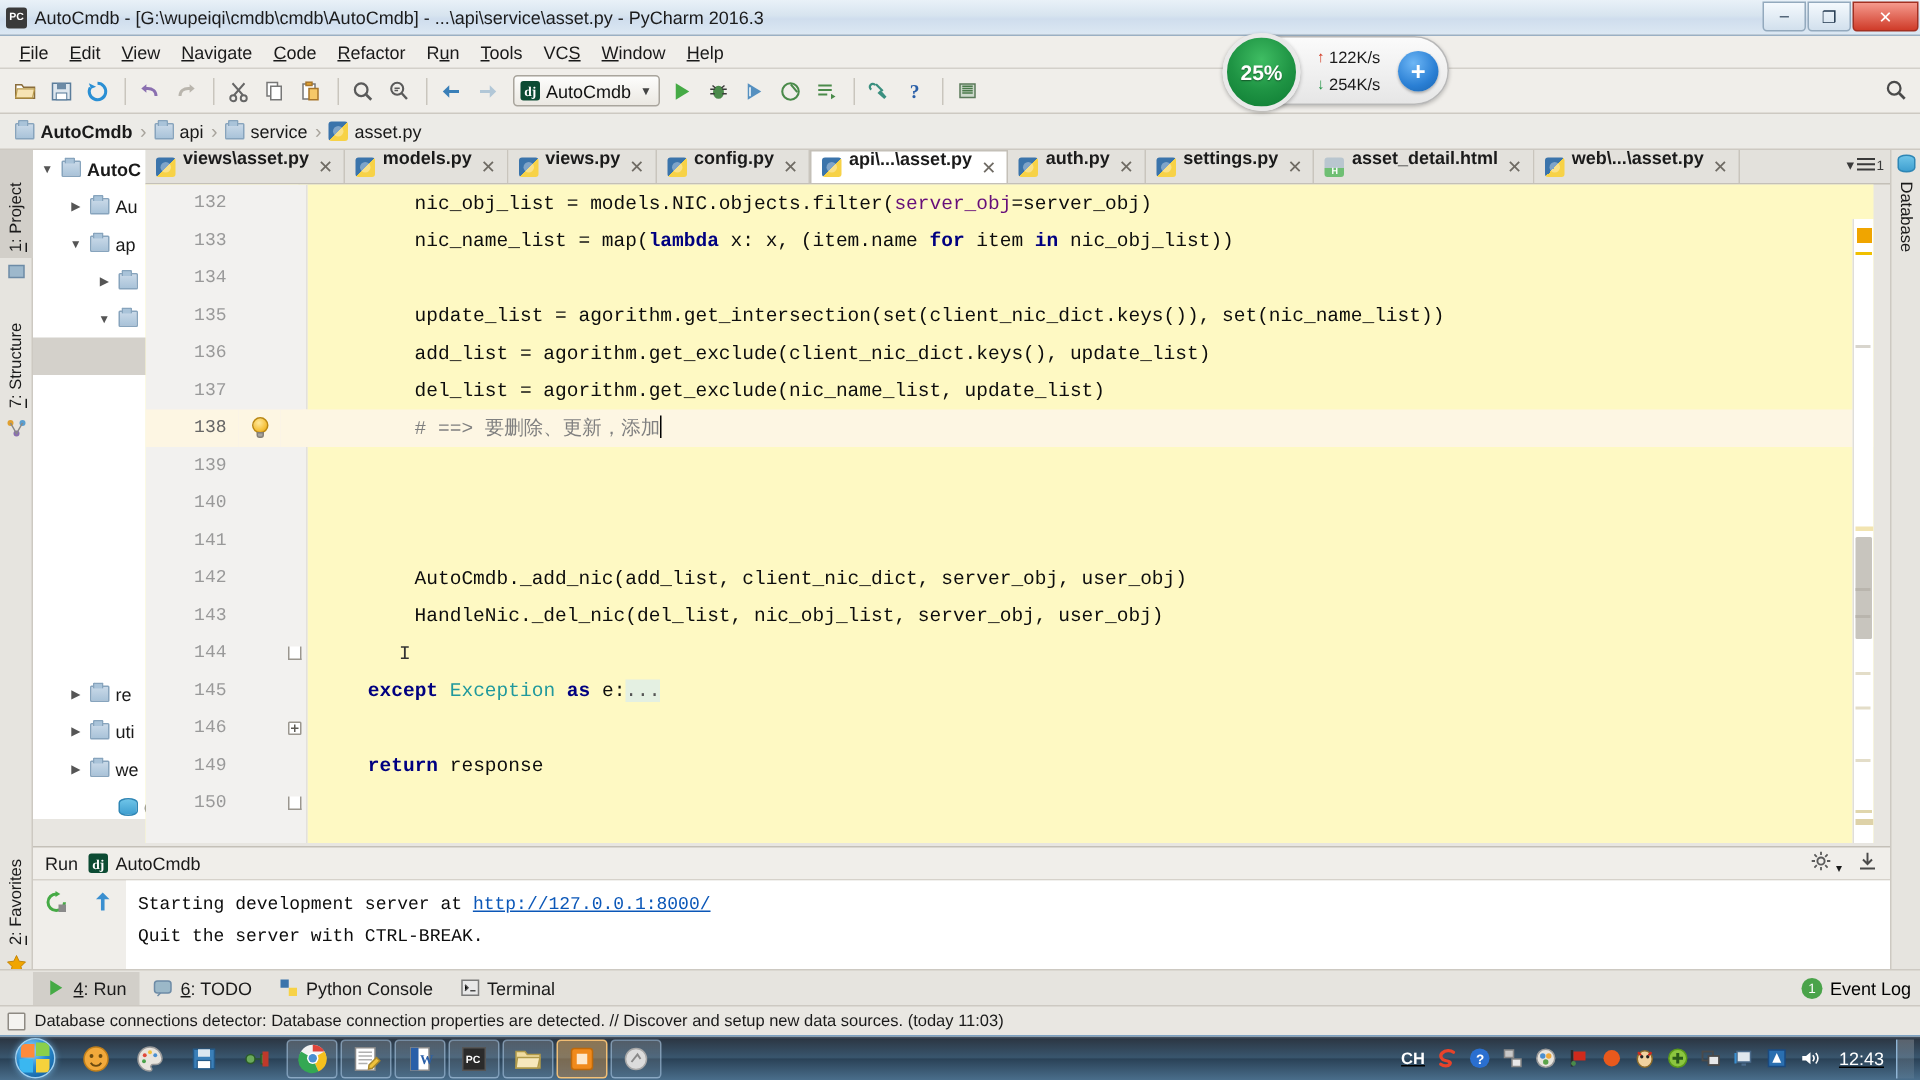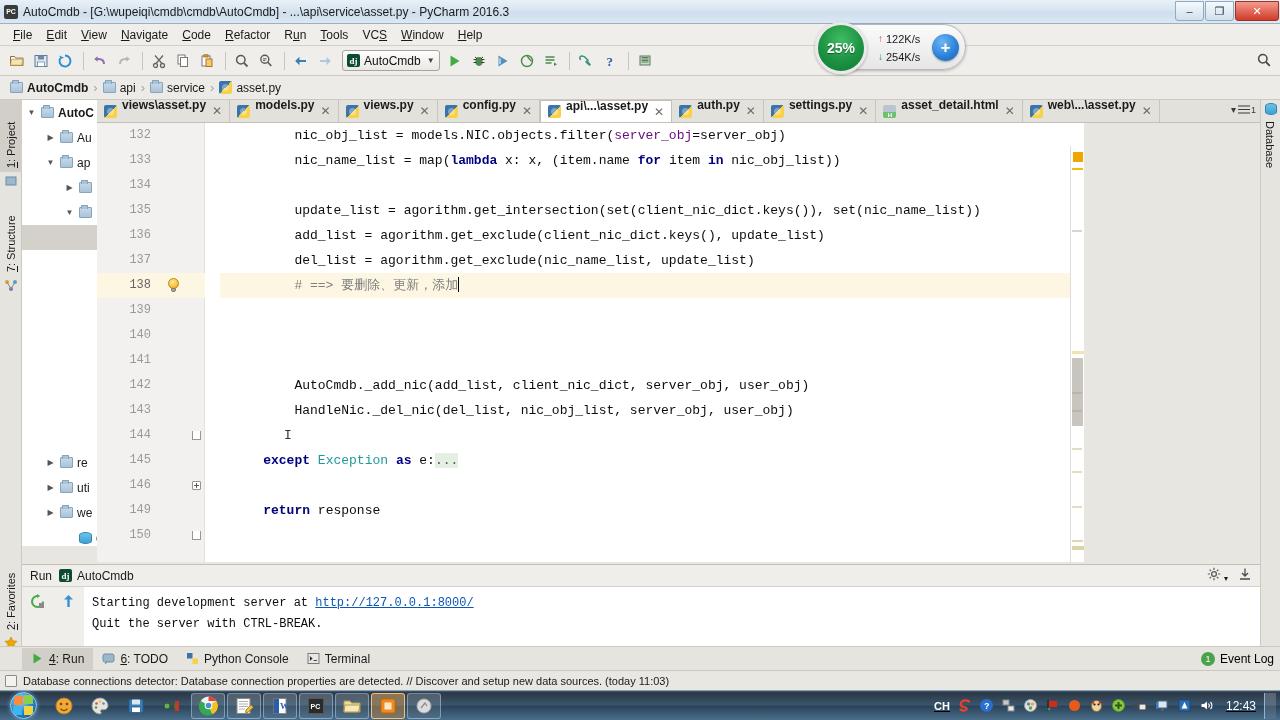--- a/index.html
+++ b/index.html
@@ -196,22 +196,22 @@
     font-size: 12px; color: #1a1a1a; white-space: nowrap;
   }
   .etab.active { background: #ffffff; border-top: 1px solid #c4c0b8;
                  border-left: 1px solid #c4c0b8; border-right: 1px solid #c4c0b8; }
   .etab .nm { margin: 0 6px 12px 5px; font-weight: bold; }
   .etab .x { font-size: 12px; color: #6f6b64; }
   .tabopts { position: absolute; right: 4px; top: 4px; display: flex; align-items: center;
              font-size: 10px; color: #3a3a3a; }
 
   .codearea {
-    position: absolute; left: 0; top: 23px; width: 987px; height: 439px;
-    background: #ffffff; overflow: hidden;
+    position: absolute; left: 0; top: 23px; width: 1152px; height: 439px;
+    background: #fef9c3; overflow: hidden;
   }
   .gutter {
     position: absolute; left: 0; top: 0; width: 108px; height: 439px;
     background: #f2f1ef; border-right: 1px solid #e3e1dc;
   }
   .linecol {
     position: absolute; left: 0; top: 0; width: 62px;
     font-family: "Liberation Mono", monospace; font-size: 12px; color: #999999;
     text-align: right;
   }
@@ -233,21 +233,21 @@
     border-radius: 50%;
     background: radial-gradient(circle at 40% 32%, #ffe89a 0%, #f6c23d 60%, #d79b14 100%);
     border: 1px solid #b98712;
   }
   .bulb .base {
     position: absolute; left: 4px; top: 10px; width: 5px; height: 4px;
     background: #a8a49c; border: 1px solid #847f77; border-radius: 0 0 2px 2px;
   }
 
   .codelines {
-    position: absolute; left: 123px; top: 0; right: 0; height: 439px;
+    position: absolute; left: 105px; top: 0; right: 0; height: 439px;
   }
   .cline {
     height: 25px; line-height: 25px; white-space: pre;
     font-family: "Liberation Mono", monospace; font-size: 13px; color: #0d0d0d;
     padding-left: 12px;
   }
   .cline.hl { background: #fdf6e3; }
   .kw  { color: #000080; font-weight: bold; }
   .param { color: #660e7a; }
   .cmt { color: #808080; font-style: normal; }

